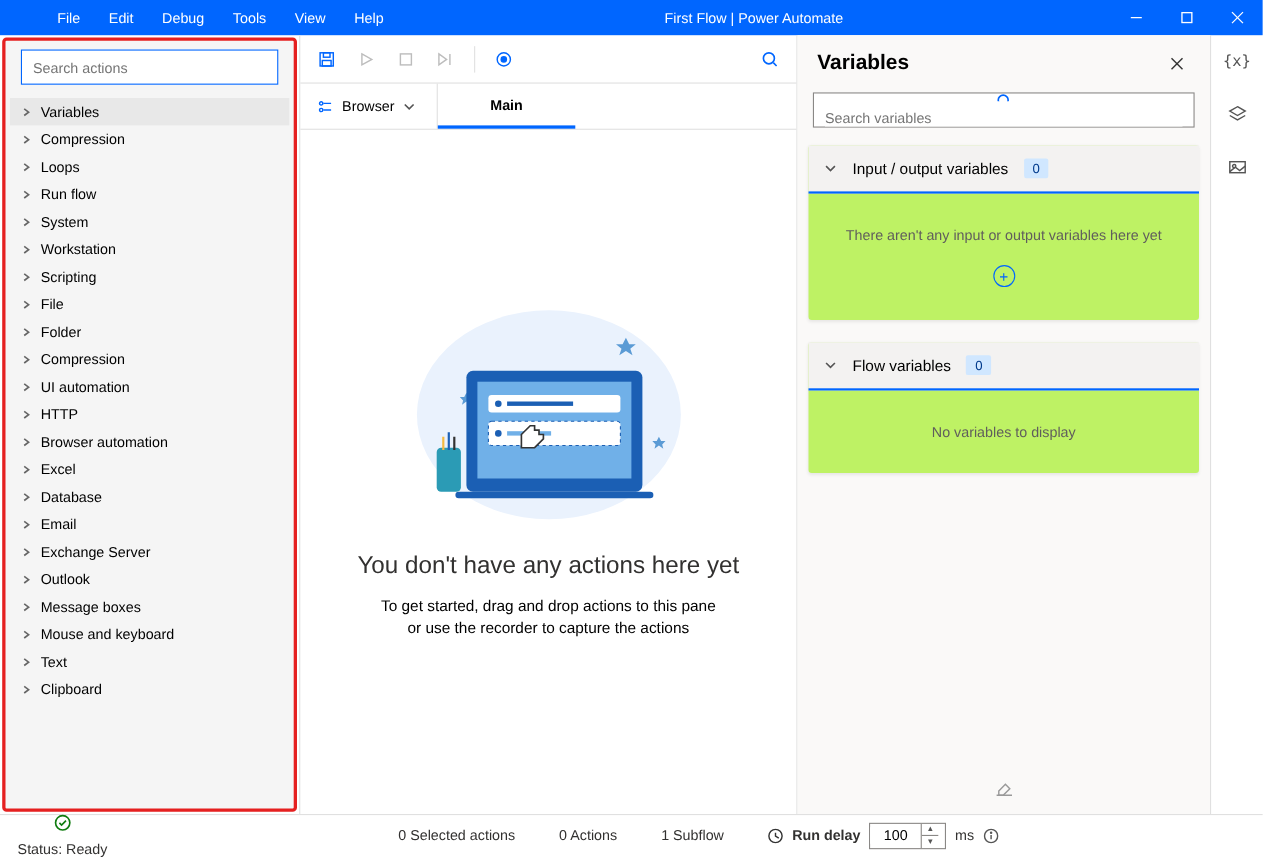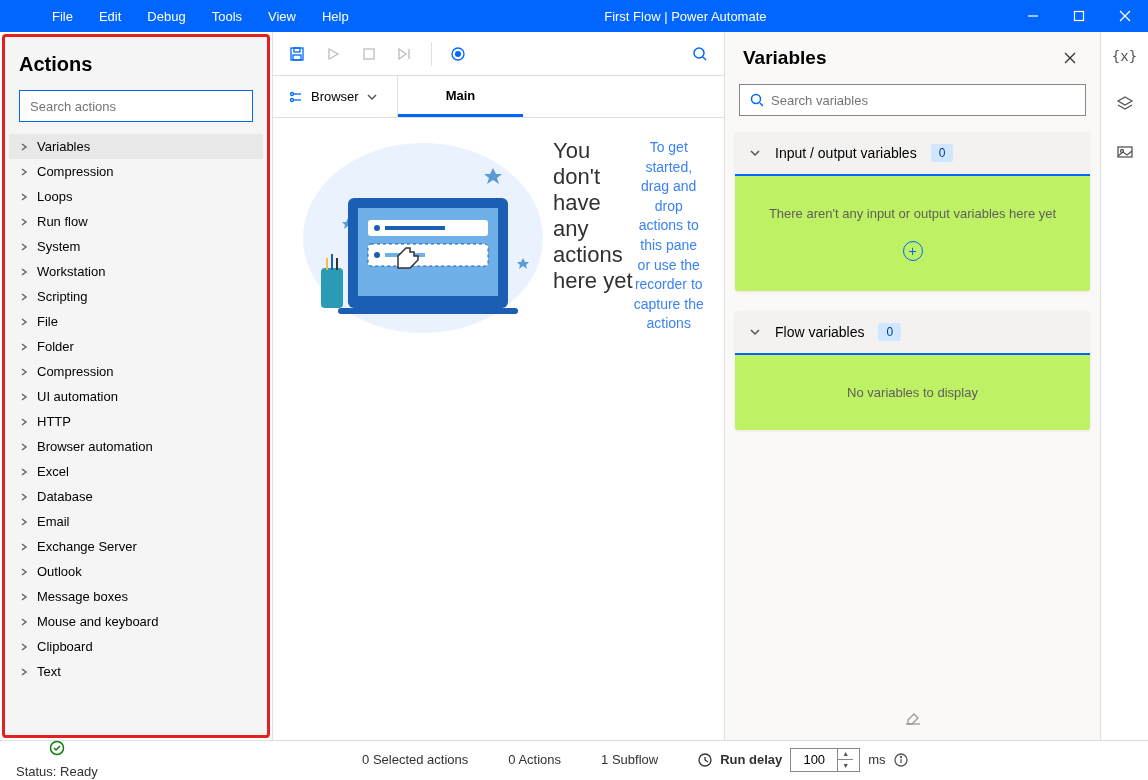--- a/index.html
+++ b/index.html
@@ -27,30 +27,30 @@
 .center { flex: 1; display: flex; flex-direction: column; border-left: 1px solid #e0e0e0; border-right: 1px solid #e0e0e0; }
 .toolbar { height: 44px; border-bottom: 1px solid #e0e0e0; display: flex; align-items: center; padding: 0 8px; gap: 4px; }
 .tool-btn { width: 32px; height: 32px; display: flex; align-items: center; justify-content: center; cursor: pointer; border-radius: 2px; }
 .tool-sep { width: 1px; height: 24px; background: #e0e0e0; margin: 0 6px; }
 .toolbar .spacer { flex: 1; }
 
 .tabs-row { height: 42px; border-bottom: 1px solid #e0e0e0; display: flex; align-items: stretch; }
 .subflows-btn { display: flex; align-items: center; gap: 8px; padding: 0 20px 0 16px; font-size: 13px; cursor: pointer; border-right: 1px solid #e0e0e0; }
 .tab { padding: 0 48px; display: flex; align-items: center; font-size: 13px; border-bottom: 3px solid #0066FF; cursor: pointer; font-weight: bold; }
 
-.canvas { flex: 1; display: flex; flex-direction: row; justify-content: center; padding: 20px; }
+.canvas { flex: 1; display: flex; flex-direction: column; align-items: center; justify-content: center; padding: 20px; }
 .illus { width: 260px; height: 200px; margin-bottom: 24px; position: relative; }
 .empty-title { font-size: 22px; color: #323130; margin-bottom: 14px; }
-.empty-sub { font-size: 14px; color: #3b82f6; text-align: center; line-height: 1.4; }
+.empty-sub { font-size: 14px; color: #000000; text-align: center; line-height: 1.4; }
 
 .vars-panel { width: 375px; padding: 14px 10px; background: #faf9f8; position: relative; }
 .vars-header { display: flex; align-items: center; justify-content: space-between; padding: 0 8px 14px; }
 .vars-title { font-size: 19px; font-weight: 600; }
 .close-x { cursor: pointer; width: 24px; height: 24px; display: flex; align-items: center; justify-content: center; }
-.search-vars { margin: 0 4px 16px; border: 1px solid #8a8886; height: 32px; display: flex; align-items: center; padding: 0 10px; background: #fff; gap: 8px; }
+.search-vars { margin: 0 4px 16px; border: 1px solid #8a8886; height: 32px; display: flex; align-items: center; padding: 0 10px; background: #fff; gap: 8px; flex-direction: column; }
 .search-vars input { border: none; outline: none; width: 100%; font-size: 13px; }
 .var-section { background: #bef264; border-radius: 3px; box-shadow: 0 1px 3px rgba(0,0,0,0.08); margin-bottom: 20px; }
 .var-sec-head { display: flex; align-items: center; gap: 14px; padding: 12px 14px; border-bottom: 2px solid #0066FF; background: #f3f2f1; cursor: pointer; }
 .var-sec-head .lbl { font-size: 14px; }
 .count-badge { background: #d0e7ff; color: #003a8c; padding: 2px 8px; font-size: 12px; border-radius: 2px; }
 .var-sec-body { padding: 30px 16px; text-align: center; color: #605e5c; font-size: 13px; }
 .plus-circle { margin-top: 20px; color: #0066FF; display: inline-flex; width: 20px; height: 20px; border: 1.5px solid #0066FF; border-radius: 50%; align-items: center; justify-content: center; cursor: pointer; font-size: 14px; }
 .eraser { position: absolute; bottom: 10px; left: 50%; transform: translateX(-50%); color: #999; }
 
 .rightbar { width: 48px; border-left: 1px solid #e0e0e0; display: flex; flex-direction: column; align-items: center; padding-top: 10px; gap: 20px; }
@@ -94,21 +94,20 @@
           <line x1="1" y1="1" x2="11" y2="11" stroke-width="1.2"></line>
           <line x1="11" y1="1" x2="1" y2="11" stroke-width="1.2"></line>
         </svg>
       </div>
   </div>
 </div>
 
 <div class="body">
 
   <div class="actions-panel">
-    <div class="actions-title">Actions</div>
     <div class="search-actions">
       <input placeholder="Search actions" style="">
     </div>
     <div class="action-list" id="action-list">
         <div class="action-item selected">
           <span class="chevron">
             <svg width="10" height="10" fill="none" stroke="#666" stroke-width="1.5">
               <polyline points="3,2 7,5 3,8"></polyline>
             </svg>
           </span>
@@ -265,29 +264,29 @@
             </svg>
           </span>
           <span>Mouse and keyboard</span>
         </div>
         <div class="action-item">
           <span class="chevron">
             <svg width="10" height="10" fill="none" stroke="#666" stroke-width="1.5">
               <polyline points="3,2 7,5 3,8"></polyline>
             </svg>
           </span>
+          <span>Text</span>
+        </div>
+        <div class="action-item">
+          <span class="chevron">
+            <svg width="10" height="10" fill="none" stroke="#666" stroke-width="1.5">
+              <polyline points="3,2 7,5 3,8"></polyline>
+            </svg>
+          </span>
           <span>Clipboard</span>
-        </div>
-        <div class="action-item">
-          <span class="chevron">
-            <svg width="10" height="10" fill="none" stroke="#666" stroke-width="1.5">
-              <polyline points="3,2 7,5 3,8"></polyline>
-            </svg>
-          </span>
-          <span>Text</span>
         </div>
       </div>
   </div>
 
   <div class="center">
     <div class="toolbar">
       <div class="tool-btn">
           <svg width="16" height="16" fill="none" stroke="#0066FF" stroke-width="1.3">
             <rect x="2" y="2" width="12" height="12"></rect>
             <rect x="5" y="2" width="6" height="4"></rect>

